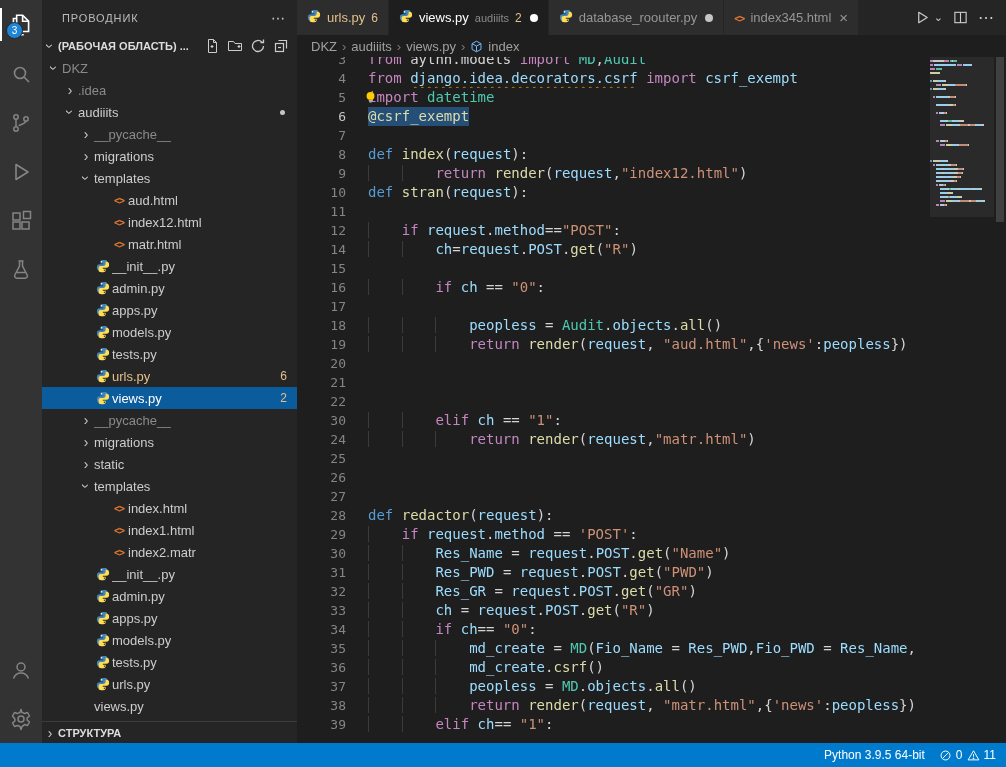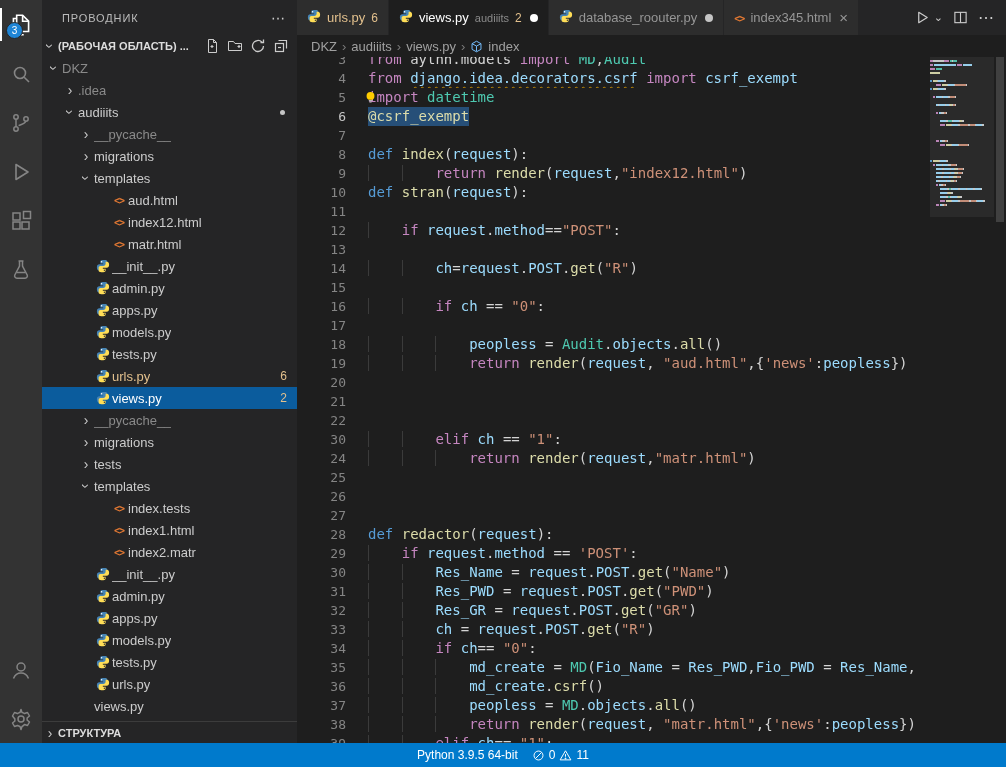--- a/index.html
+++ b/index.html
@@ -83,21 +83,21 @@
   .lightbulb { position:absolute; left:66px; top:33px; cursor:pointer; }
   .minimap { position:absolute; top:0; right:12px; width:64px; bottom:0; padding-top:3px; overflow:hidden; }
   .mm-row { height:2px; margin-bottom:2px; display:flex; overflow:hidden; }
   .mm-seg { height:2px; flex:none; }
   .mm-slider { position:absolute; top:0; right:12px; width:64px; height:160px; background:rgba(121,121,121,.14); }
   .scrollbar { position:absolute; right:0; top:0; bottom:0; width:12px; }
   .scrollbar .thumb { position:absolute; top:0; left:2px; right:2px; height:165px; background:rgba(121,121,121,.38); }
 
   
   .statusbar { height:24px; background:var(--statusbar-bg,#007acc); color:#fff; display:flex; align-items:center;
-    justify-content:center; font-size:12px; padding:0 10px; }
+    justify-content:flex-end; font-size:12px; padding:0 10px; }
   .sb-left, .sb-right { display:flex; align-items:center; gap:14px; }
   .sb-item { display:flex; align-items:center; gap:4px; cursor:pointer; white-space:nowrap; }
   .sicon { display:flex; align-items:center; }
 </style>
 </head>
 <body>
 
 <div id="app">
 
   <nav class="activity-bar">
@@ -342,33 +342,33 @@
           <span class="tlabel">__pycache__</span>
           <span class="spacer"></span>
         </div>
         <div class="trow" style="padding-left: 36px;">
           <span class="chev">›</span>
           <span class="tlabel">migrations</span>
           <span class="spacer"></span>
         </div>
         <div class="trow" style="padding-left: 36px;">
           <span class="chev">›</span>
-          <span class="tlabel">tests</span>
+          <span class="tlabel">static</span>
           <span class="spacer"></span>
         </div>
         <div class="trow" style="padding-left: 36px;">
           <span class="chev open">›</span>
           <span class="tlabel">templates</span>
           <span class="spacer"></span>
         </div>
         <div class="trow" style="padding-left: 68px;">
           <span class="ficon">
             <span class="html-glyph">&lt;&gt;</span>
           </span>
-          <span class="tlabel">index.tests</span>
+          <span class="tlabel">index.html</span>
           <span class="spacer"></span>
         </div>
         <div class="trow" style="padding-left: 68px;">
           <span class="ficon">
             <span class="html-glyph">&lt;&gt;</span>
           </span>
           <span class="tlabel">index1.html</span>
           <span class="spacer"></span>
         </div>
         <div class="trow" style="padding-left: 68px;">
@@ -538,21 +538,20 @@
           <div class="line"><span class="ln">3</span><span class="lt"><span class="tok-kw">from</span><span class="tok-pl"> aythh.models </span><span class="tok-kw">import</span><span class="tok-pl"> </span><span class="tok-cls">MD</span><span class="tok-pl">,</span><span class="tok-cls">Audit</span></span></div>
           <div class="line"><span class="ln">4</span><span class="lt"><span class="tok-kw">from</span><span class="tok-pl"> </span><span class="tok-link">django.idea.decorators.csrf</span><span class="tok-pl"> </span><span class="tok-kw">import</span><span class="tok-pl"> </span><span class="tok-var">csrf_exempt</span></span></div>
           <div class="line"><span class="ln">5</span><span class="lt"><span class="tok-kw">import</span><span class="tok-pl"> </span><span class="tok-cls">datetime</span></span></div>
           <div class="line"><span class="ln cur">6</span><span class="lt"><span class="selbg"><span class="tok-deco">@csrf_exempt</span></span></span></div>
           <div class="line"><span class="ln">7</span><span class="lt"></span></div>
           <div class="line"><span class="ln">8</span><span class="lt"><span class="tok-def">def</span><span class="tok-pl"> </span><span class="tok-fn">index</span><span class="tok-pl">(</span><span class="tok-var">request</span><span class="tok-pl">):</span></span></div>
           <div class="line"><span class="ln">9</span><span class="lt"><span class="ind">    </span><span class="ind">    </span><span class="tok-kw">return</span><span class="tok-pl"> </span><span class="tok-fn">render</span><span class="tok-pl">(</span><span class="tok-var">request</span><span class="tok-pl">,</span><span class="tok-str">"index12.html"</span><span class="tok-pl">)</span></span></div>
           <div class="line"><span class="ln">10</span><span class="lt"><span class="tok-def">def</span><span class="tok-pl"> </span><span class="tok-fn">stran</span><span class="tok-pl">(</span><span class="tok-var">request</span><span class="tok-pl">):</span></span></div>
           <div class="line"><span class="ln">11</span><span class="lt"></span></div>
           <div class="line"><span class="ln">12</span><span class="lt"><span class="ind">    </span><span class="tok-kw">if</span><span class="tok-pl"> </span><span class="tok-var">request</span><span class="tok-pl">.</span><span class="tok-var">method</span><span class="tok-pl">==</span><span class="tok-str">"POST"</span><span class="tok-pl">:</span></span></div>
-          <div class="line"><span class="ln">13</span><span class="lt"></span></div>
           <div class="line"><span class="ln">14</span><span class="lt"><span class="ind">    </span><span class="ind">    </span><span class="tok-var">ch</span><span class="tok-pl">=</span><span class="tok-var">request</span><span class="tok-pl">.</span><span class="tok-var">POST</span><span class="tok-pl">.</span><span class="tok-fn">get</span><span class="tok-pl">(</span><span class="tok-str">"R"</span><span class="tok-pl">)</span></span></div>
           <div class="line"><span class="ln">15</span><span class="lt"></span></div>
           <div class="line"><span class="ln">16</span><span class="lt"><span class="ind">    </span><span class="ind">    </span><span class="tok-kw">if</span><span class="tok-pl"> </span><span class="tok-var">ch</span><span class="tok-pl"> == </span><span class="tok-str">"0"</span><span class="tok-pl">:</span></span></div>
           <div class="line"><span class="ln">17</span><span class="lt"></span></div>
           <div class="line"><span class="ln">18</span><span class="lt"><span class="ind">    </span><span class="ind">    </span><span class="ind">    </span><span class="tok-var">peopless</span><span class="tok-pl"> = </span><span class="tok-cls">Audit</span><span class="tok-pl">.</span><span class="tok-var">objects</span><span class="tok-pl">.</span><span class="tok-fn">all</span><span class="tok-pl">()</span></span></div>
           <div class="line"><span class="ln">19</span><span class="lt"><span class="ind">    </span><span class="ind">    </span><span class="ind">    </span><span class="tok-kw">return</span><span class="tok-pl"> </span><span class="tok-fn">render</span><span class="tok-pl">(</span><span class="tok-var">request</span><span class="tok-pl">, </span><span class="tok-str">"aud.html"</span><span class="tok-pl">,{</span><span class="tok-str">'news'</span><span class="tok-pl">:</span><span class="tok-var">peopless</span><span class="tok-pl">})</span></span></div>
           <div class="line"><span class="ln">20</span><span class="lt"></span></div>
           <div class="line"><span class="ln">21</span><span class="lt"></span></div>
           <div class="line"><span class="ln">22</span><span class="lt"></span></div>
           <div class="line"><span class="ln">30</span><span class="lt"><span class="ind">    </span><span class="ind">    </span><span class="tok-kw">elif</span><span class="tok-pl"> </span><span class="tok-var">ch</span><span class="tok-pl"> == </span><span class="tok-str">"1"</span><span class="tok-pl">:</span></span></div>

